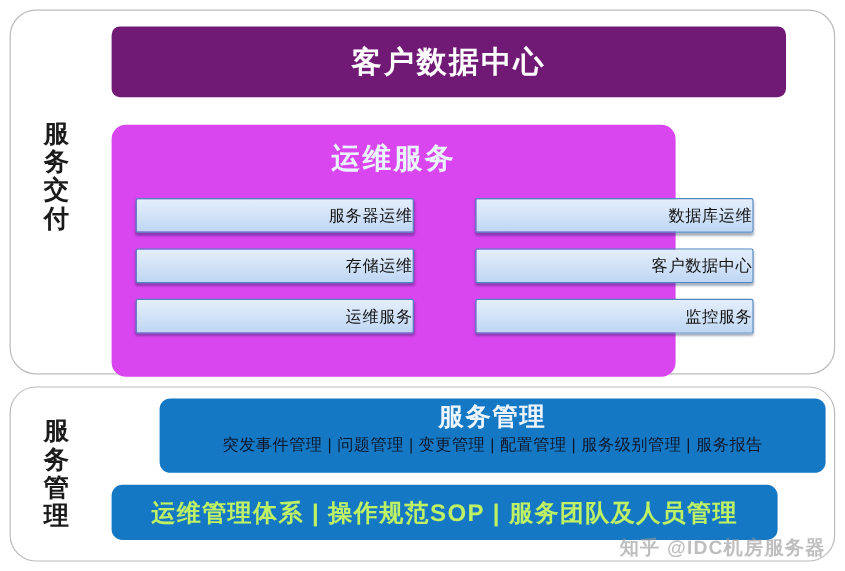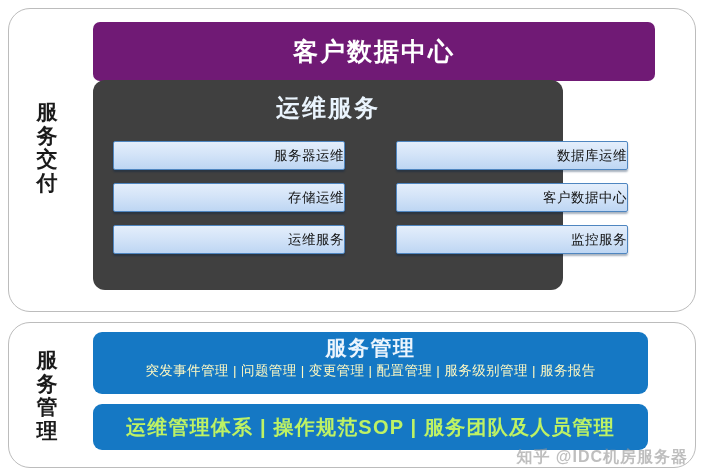--- a/index.html
+++ b/index.html
@@ -81,24 +81,24 @@
     color: #ffffff;
     font-size: 25px;
     font-weight: bold;
     letter-spacing: 2px;
   }
 
   
   #ops-panel {
     position: absolute;
     left: 93px;
-    top: 80px;
+    top: 104px;
     width: 470px;
     height: 210px;
-    background: #404040;
+    background: #d946ef;
     border-radius: 12px;
   }
   #ops-panel .panel-title {
     position: absolute;
     left: 0;
     top: 12px;
     width: 100%;
     text-align: center;
     color: #eaf4fd;
     font-size: 24px;
@@ -141,32 +141,33 @@
     left: 93px;
     width: 555px;
     background: #1578c4;
     border-radius: 9px;
     box-sizing: border-box;
   }
   #mgmt-bar-main {
     top: 332px;
     height: 62px;
     padding-top: 3px;
+    margin-left: 40px;
   }
   #mgmt-bar-main .bar-title {
     text-align: center;
     color: #ecf5fd;
     font-size: 21px;
     font-weight: bold;
     letter-spacing: 1.5px;
     line-height: 1.22;
   }
   #mgmt-bar-main .bar-sub {
     text-align: center;
-    color: #fef9c3;
+    color: #0f172a;
     font-size: 13.5px;
     letter-spacing: 0.4px;
     margin-top: 1px;
   }
   #mgmt-bar-second {
     top: 404px;
     height: 46px;
     display: flex;
     align-items: center;
     justify-content: center;

